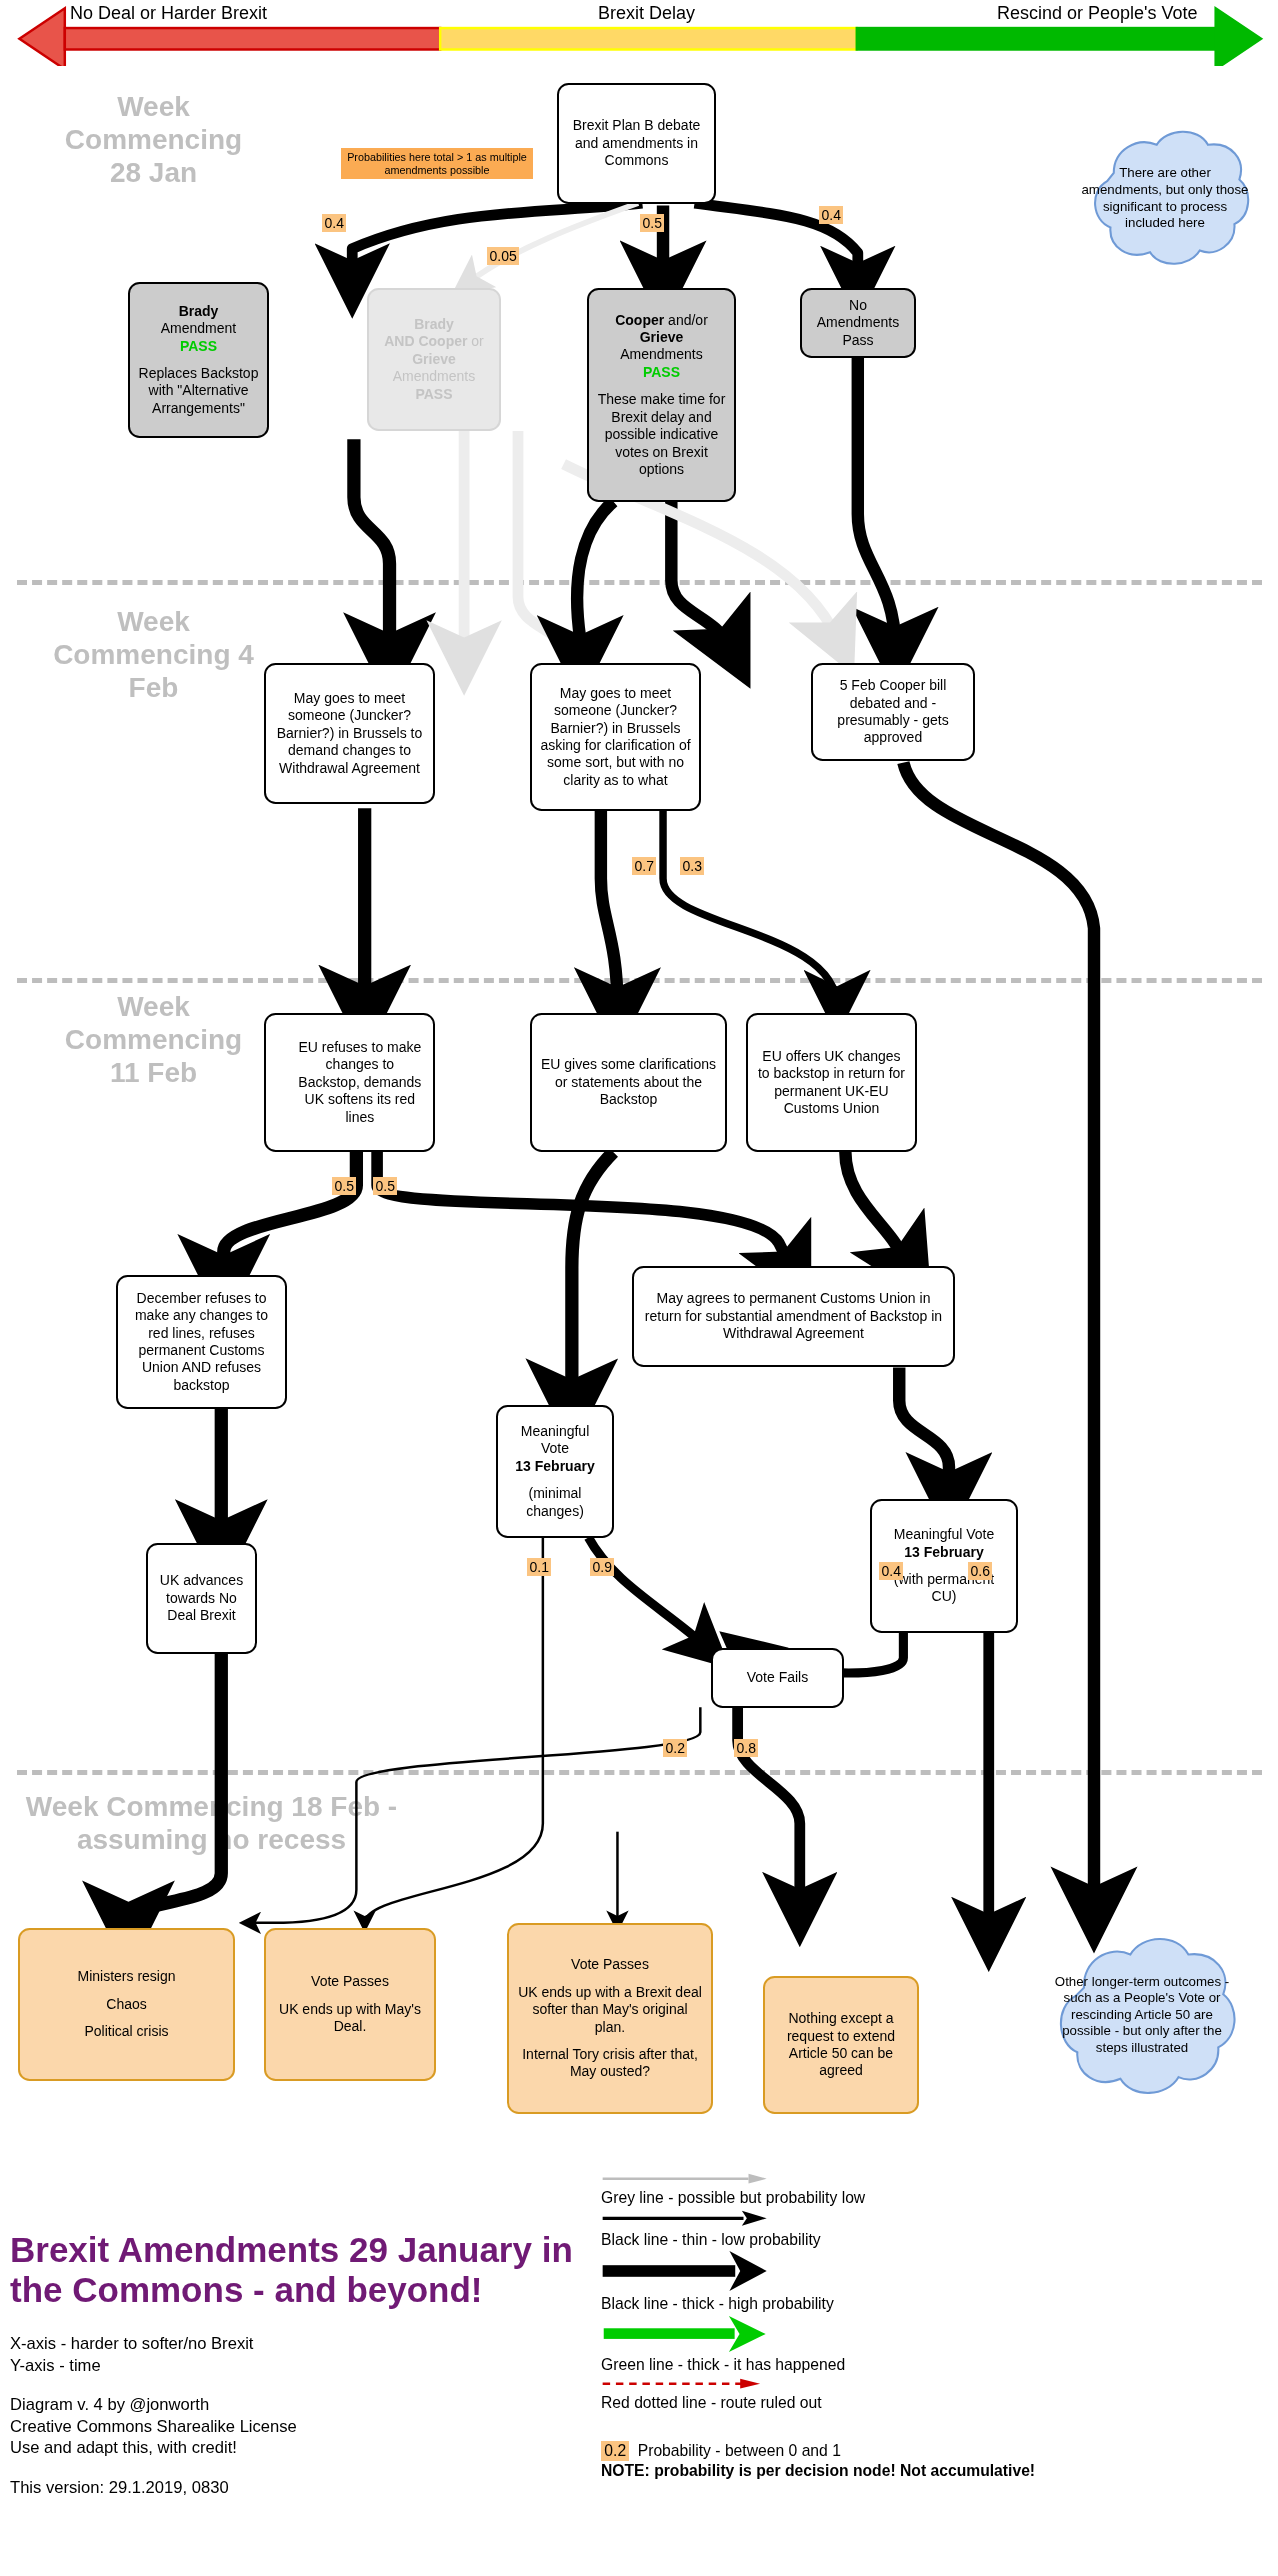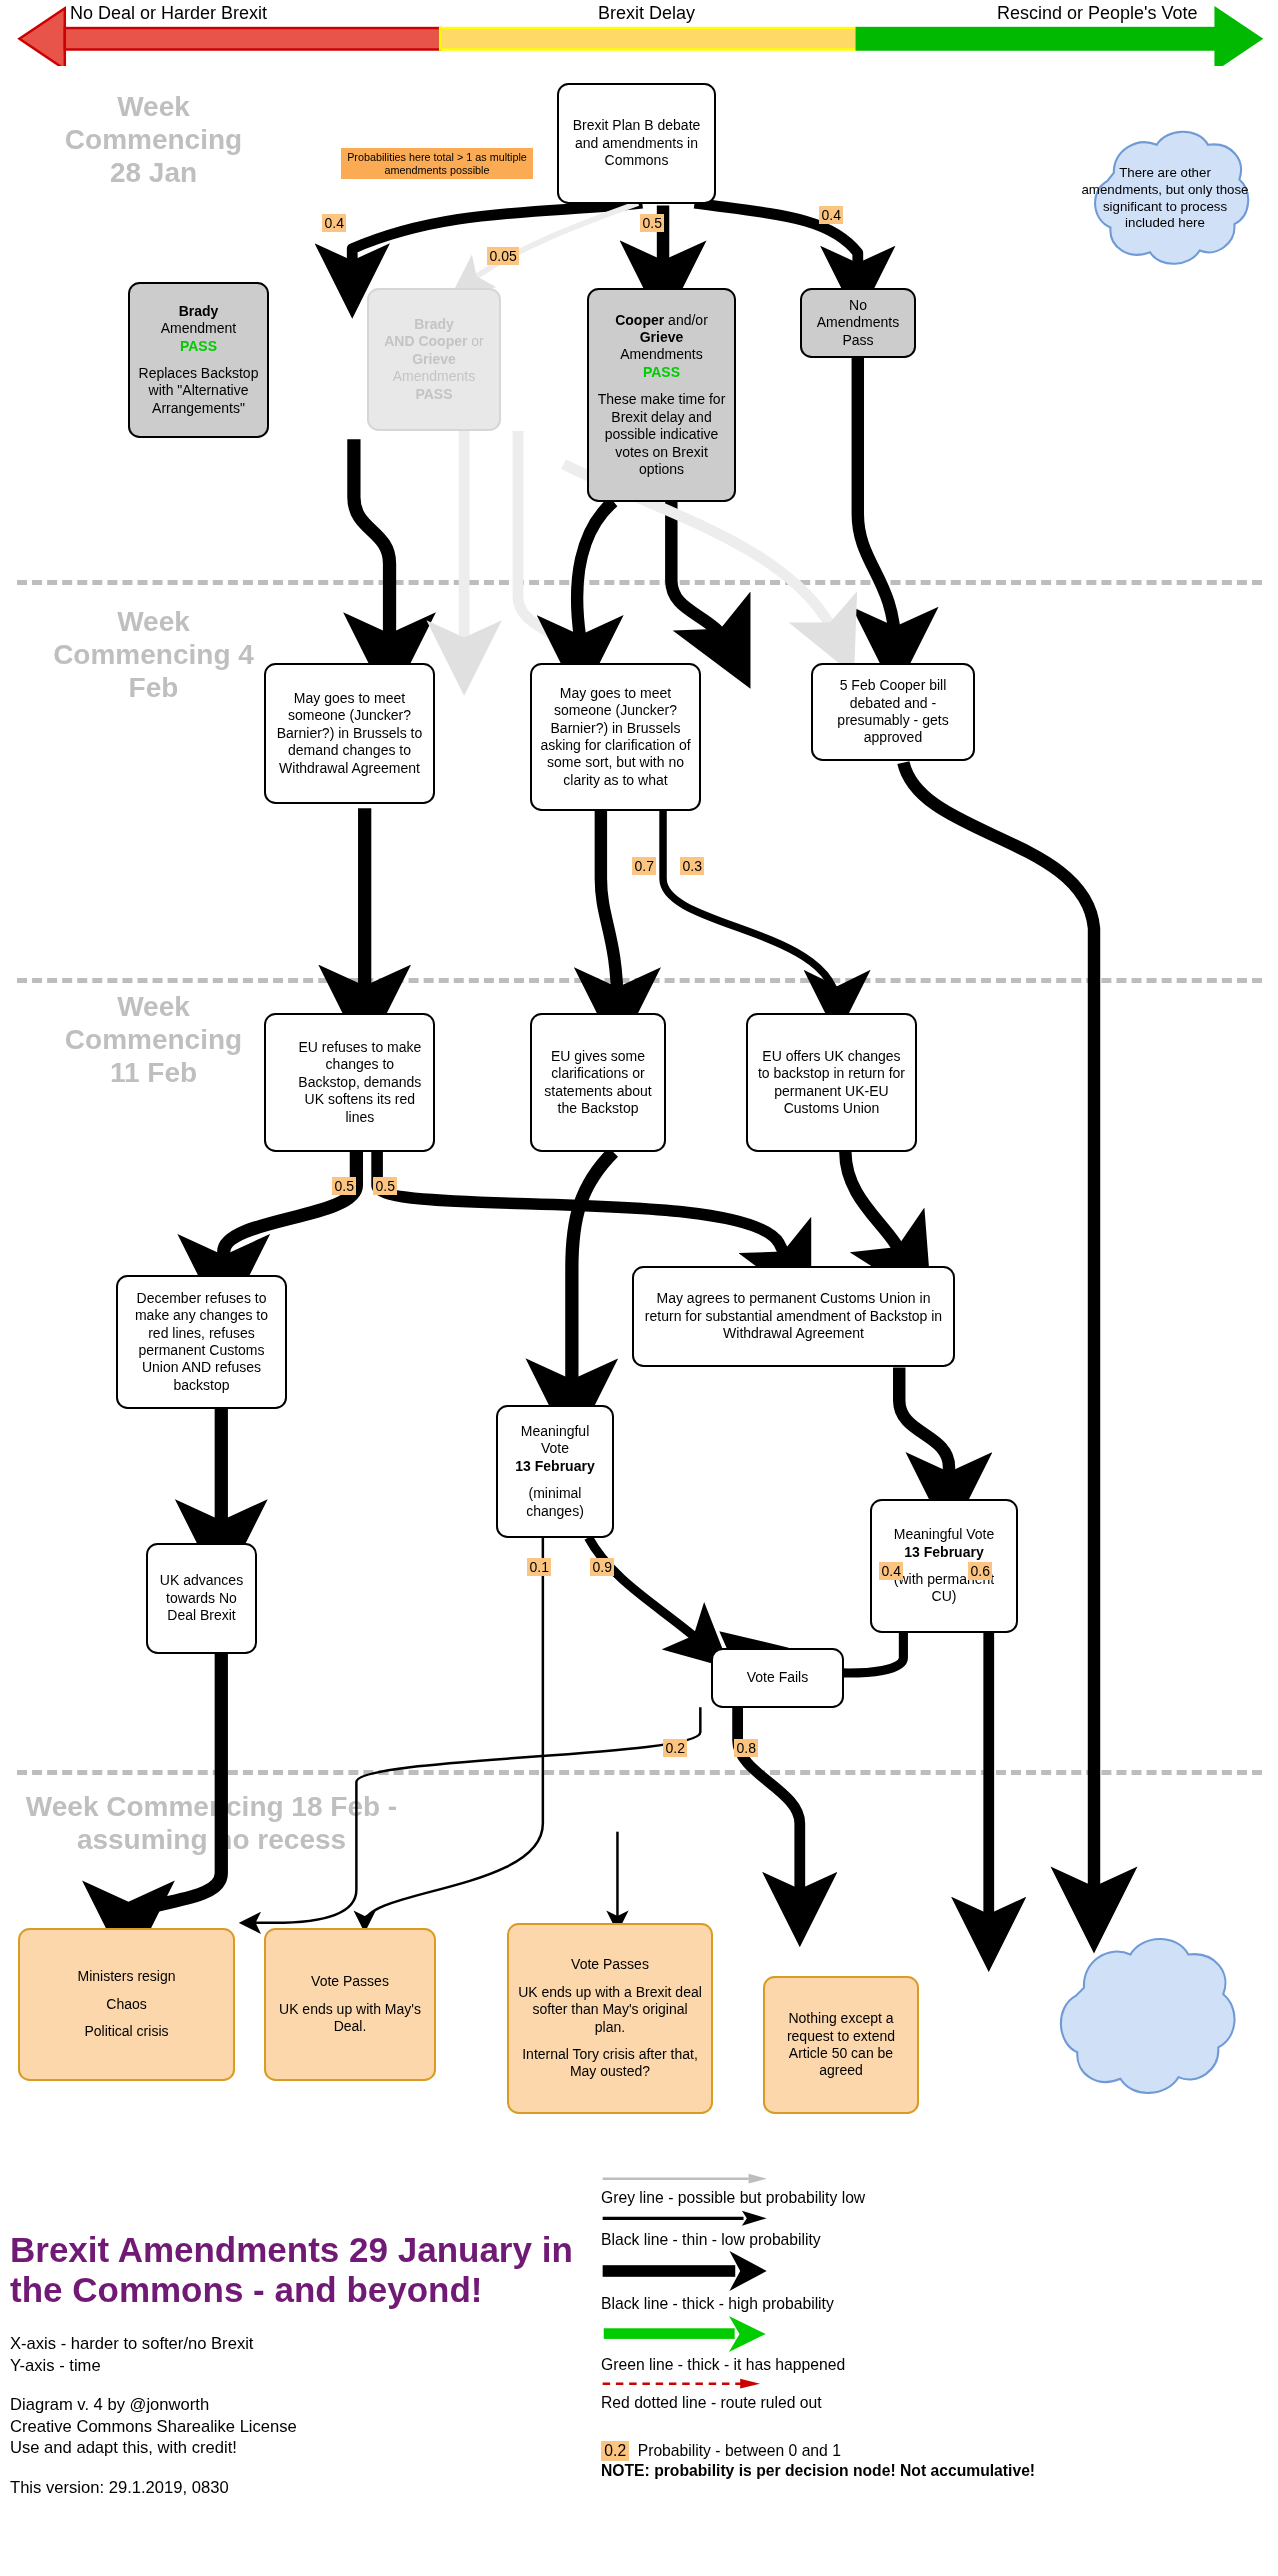--- a/index.html
+++ b/index.html
@@ -262,21 +262,21 @@
     <span class="inner">5 Feb Cooper bill debated and - presumably - gets approved</span>
   </div>
 
   <div class="prob" style="left:632px; top:857px;">0.7</div>
   <div class="prob" style="left:680px; top:857px;">0.3</div>
 
   <div class="node" style="left:264px; top:1013px; width:171px; height:139px;padding-left:29px;">
     <span class="inner">EU refuses to make changes to Backstop, demands UK softens its red lines</span>
   </div>
 
-  <div class="node" style="left:530px; top:1013px; width:136px; height:139px;">
+  <div class="node" style="left:530px; top:1013px; width:197px; height:139px;">
     <span class="inner">EU gives some clarifications or statements about the Backstop</span>
   </div>
 
   <div class="node" style="left:746px; top:1013px; width:171px; height:139px;">
     <span class="inner">EU offers UK changes to backstop in return for permanent UK-EU Customs Union</span>
   </div>
 
   <div class="prob" style="left:332px; top:1177px;">0.5</div>
   <div class="prob" style="left:373px; top:1177px;">0.5</div>
 
@@ -352,20 +352,21 @@
   <div class="node orange" style="left:763px; top:1976px; width:156px; height:138px;">
     <span class="inner">Nothing except a request to extend Article 50 can be agreed</span>
   </div>
 
   <div class="cloud" style="left:1039px; top:1923px; width:206px; height:184px;">
     <svg width="206" height="184" viewBox="0 0 248 222">
       <path d="M54,78 C52,46 84,26 110,38 C124,14 166,12 180,38 C212,34 232,60 222,86
                C242,102 240,138 216,150 C218,178 190,196 168,186 C154,210 112,212 98,188
                C70,200 44,182 46,156 C22,146 18,102 44,88 Z" fill="#cfe0f7" stroke="#6f9ad6" stroke-width="2.5"></path>
     </svg>
+    <span class="cloud-text">Other longer-term outcomes - such as a People's Vote or rescinding Article 50 are possible - but only after the steps illustrated</span>
   </div>
 
   <div class="title-block">
     <h1>Brexit Amendments 29 January in the Commons - and beyond!</h1>
     <p>
       <span>X-axis - harder to softer/no Brexit</span><br>
       <span>Y-axis - time</span>
     </p>
     <p>
       <span>Diagram v. 4 by @jonworth</span><br>

